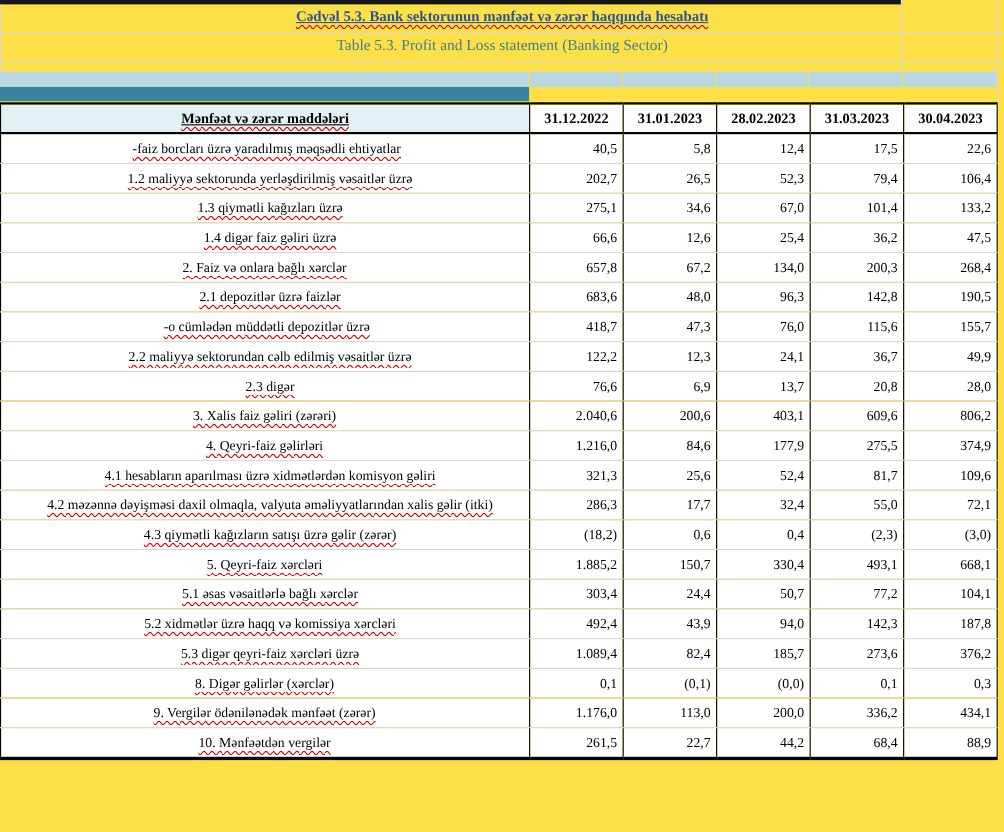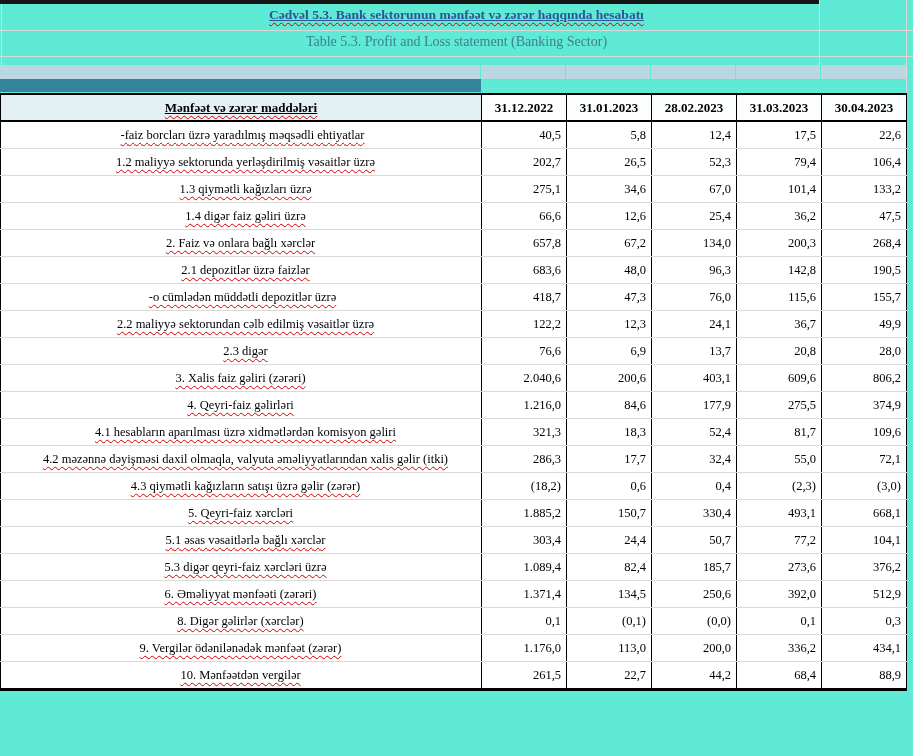--- a/index.html
+++ b/index.html
@@ -1,17 +1,17 @@
 <!DOCTYPE html>
 <html style="--band_light: #BBD8E2; --band_teal: #37839D; --header_bg: #E3F1F5; --title_az: #2E5496; --title_en: #3F7F91; --squiggle: #D40000; --grid_grey: #D9D9D9;"><head>
 <meta charset="utf-8">
 <style>
   html,body{margin:0;padding:0;background:#fff;}
   #page{
-    position:relative;width:913px;height:756px;background:#5eead4;overflow:hidden;
+    position:relative;width:913px;height:756px;background:#fde047;overflow:hidden;
     font-family:"Liberation Serif","DejaVu Serif",serif;color:#000;
   }
   
   .top-strip{position:absolute;left:0;top:0;width:819px;height:4px;background:#161616;}
   .gl-v{position:absolute;width:1px;background:var(--grid_grey);}
   .gl-h{position:absolute;left:0;width:913px;height:1px;background:var(--grid_grey);}
   
   .title-az{position:absolute;top:7px;left:0;width:913px;text-align:center;
     font-size:13.5px;font-weight:bold;color:var(--title_az);}
   .title-az .u{text-decoration:underline;text-decoration-color:var(--title_az);}
@@ -182,21 +182,21 @@
           <td class="label none"><span class="sq">4. Qeyri-faiz gəlirləri</span></td>
           <td class="num">1.216,0</td>
           <td class="num">84,6</td>
           <td class="num">177,9</td>
           <td class="num">275,5</td>
           <td class="num">374,9</td>
         </tr>
         <tr>
           <td class="label sub"><span class="sq">4.1 hesabların aparılması üzrə xidmətlərdən komisyon gəliri</span></td>
           <td class="num">321,3</td>
-          <td class="num">18,3</td>
+          <td class="num">25,6</td>
           <td class="num">52,4</td>
           <td class="num">81,7</td>
           <td class="num">109,6</td>
         </tr>
         <tr>
           <td class="label sub"><span class="sq">4.2 məzənnə dəyişməsi daxil olmaqla, valyuta əməliyyatlarından xalis gəlir (itki)</span></td>
           <td class="num">286,3</td>
           <td class="num">17,7</td>
           <td class="num">32,4</td>
           <td class="num">55,0</td>
@@ -220,36 +220,36 @@
         </tr>
         <tr>
           <td class="label sub"><span class="sq">5.1 əsas vəsaitlərlə bağlı xərclər</span></td>
           <td class="num">303,4</td>
           <td class="num">24,4</td>
           <td class="num">50,7</td>
           <td class="num">77,2</td>
           <td class="num">104,1</td>
         </tr>
         <tr>
+          <td class="label sub"><span class="sq">5.2 xidmətlər üzrə haqq və komissiya xərcləri</span></td>
+          <td class="num">492,4</td>
+          <td class="num">43,9</td>
+          <td class="num">94,0</td>
+          <td class="num">142,3</td>
+          <td class="num">187,8</td>
+        </tr>
+        <tr>
           <td class="label sub"><span class="sq">5.3 digər qeyri-faiz xərcləri üzrə</span></td>
           <td class="num">1.089,4</td>
           <td class="num">82,4</td>
           <td class="num">185,7</td>
           <td class="num">273,6</td>
           <td class="num">376,2</td>
         </tr>
         <tr>
-          <td class="label none"><span class="sq">6. Əməliyyat mənfəəti (zərəri)</span></td>
-          <td class="num">1.371,4</td>
-          <td class="num">134,5</td>
-          <td class="num">250,6</td>
-          <td class="num">392,0</td>
-          <td class="num">512,9</td>
-        </tr>
-        <tr>
           <td class="label none"><span class="sq">8. Digər gəlirlər (xərclər)</span></td>
           <td class="num">0,1</td>
           <td class="num">(0,1)</td>
           <td class="num">(0,0)</td>
           <td class="num">0,1</td>
           <td class="num">0,3</td>
         </tr>
         <tr>
           <td class="label none"><span class="sq">9. Vergilər ödənilənədək mənfəət (zərər)</span></td>
           <td class="num">1.176,0</td>

